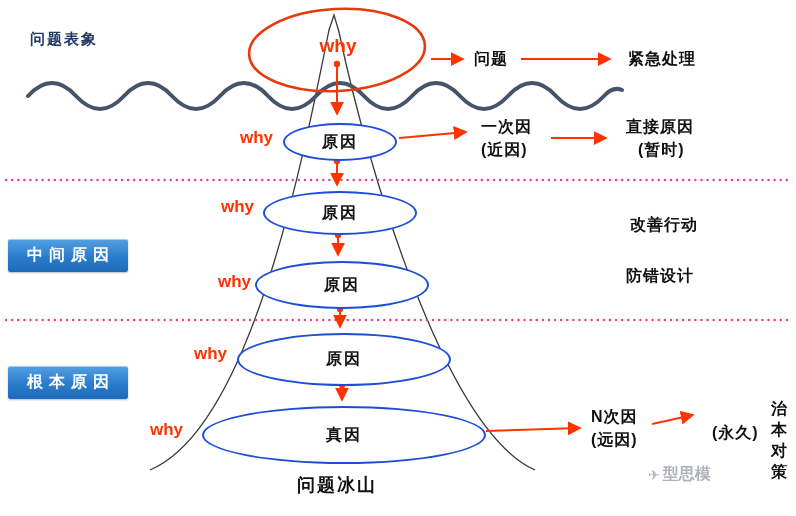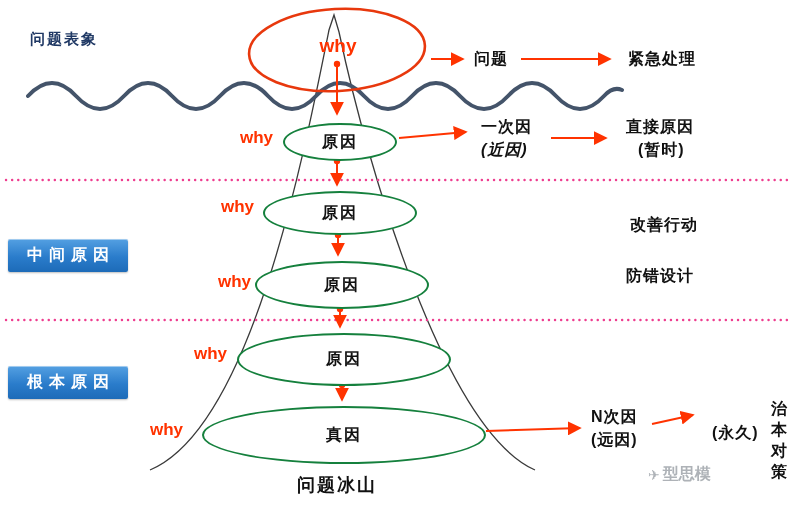--- a/index.html
+++ b/index.html
@@ -14,21 +14,21 @@
   .abs{position:absolute;}
   svg.layer{position:absolute;left:0;top:0;}
   .surface-label{left:30px;top:30px;color:var(--navy);font-weight:700;font-size:15px;letter-spacing:2px;}
   .why{color:var(--red);font-weight:700;font-size:17px;}
   .why-top{left:309px;top:35px;width:58px;text-align:center;font-size:19px;}
   .why-1{left:240px;top:128px;}
   .why-2{left:221px;top:197px;}
   .why-3{left:218px;top:272px;}
   .why-4{left:194px;top:344px;}
   .why-5{left:150px;top:420px;}
-  .ellipse{position:absolute;border:2px solid #15803d;border-radius:50%;background:#fff;
+  .ellipse{position:absolute;border:2px solid #1d4ed8;border-radius:50%;background:#fff;
            display:flex;align-items:center;justify-content:center;
            font-weight:700;font-size:16px;color:#111;letter-spacing:2px;}
   .e1{left:283px;top:123px;width:110px;height:34px;}
   .e2{left:263px;top:191px;width:150px;height:40px;}
   .e3{left:255px;top:261px;width:170px;height:44px;}
   .e4{left:237px;top:333px;width:210px;height:49px;}
   .e5{left:202px;top:406px;width:280px;height:54px;}
   .blue-box{position:absolute;left:8px;width:120px;height:33px;border-radius:2px;
             background:linear-gradient(180deg,#54a0e2 0%,#2a7ccb 55%,#1d6bb8 100%);
             box-shadow:inset 0 1px 0 rgba(255,255,255,.45),0 1px 2px rgba(0,0,0,.25);
@@ -110,21 +110,21 @@
     <span>原因</span>
   </div>
   <div class="ellipse e5">
     <span>真因</span>
   </div>
 
   <div class="rtext" style="left:474px;top:49px;">问题</div>
   <div class="rtext" style="left:628px;top:49px;">紧急处理</div>
 
   <div class="rtext" style="left:481px;top:117px;">一次因</div>
-  <div class="rtext" style="left:481px;top:140px;font-style:italic;">(近因)</div>
+  <div class="rtext" style="left:481px;top:140px;">(近因)</div>
   <div class="rtext" style="left:626px;top:117px;">直接原因</div>
   <div class="rtext" style="left:638px;top:140px;">(暂时)</div>
 
   <div class="rtext" style="left:630px;top:215px;">改善行动</div>
   <div class="rtext" style="left:626px;top:266px;">防错设计</div>
 
   <div class="rtext" style="left:591px;top:407px;">N次因</div>
   <div class="rtext" style="left:591px;top:430px;">(远因)</div>
   <div class="rtext" style="left:738px;top:399px;margin-left:33px;">治本对策</div>
   <div class="rtext" style="left:712px;top:423px;">(永久)</div>

